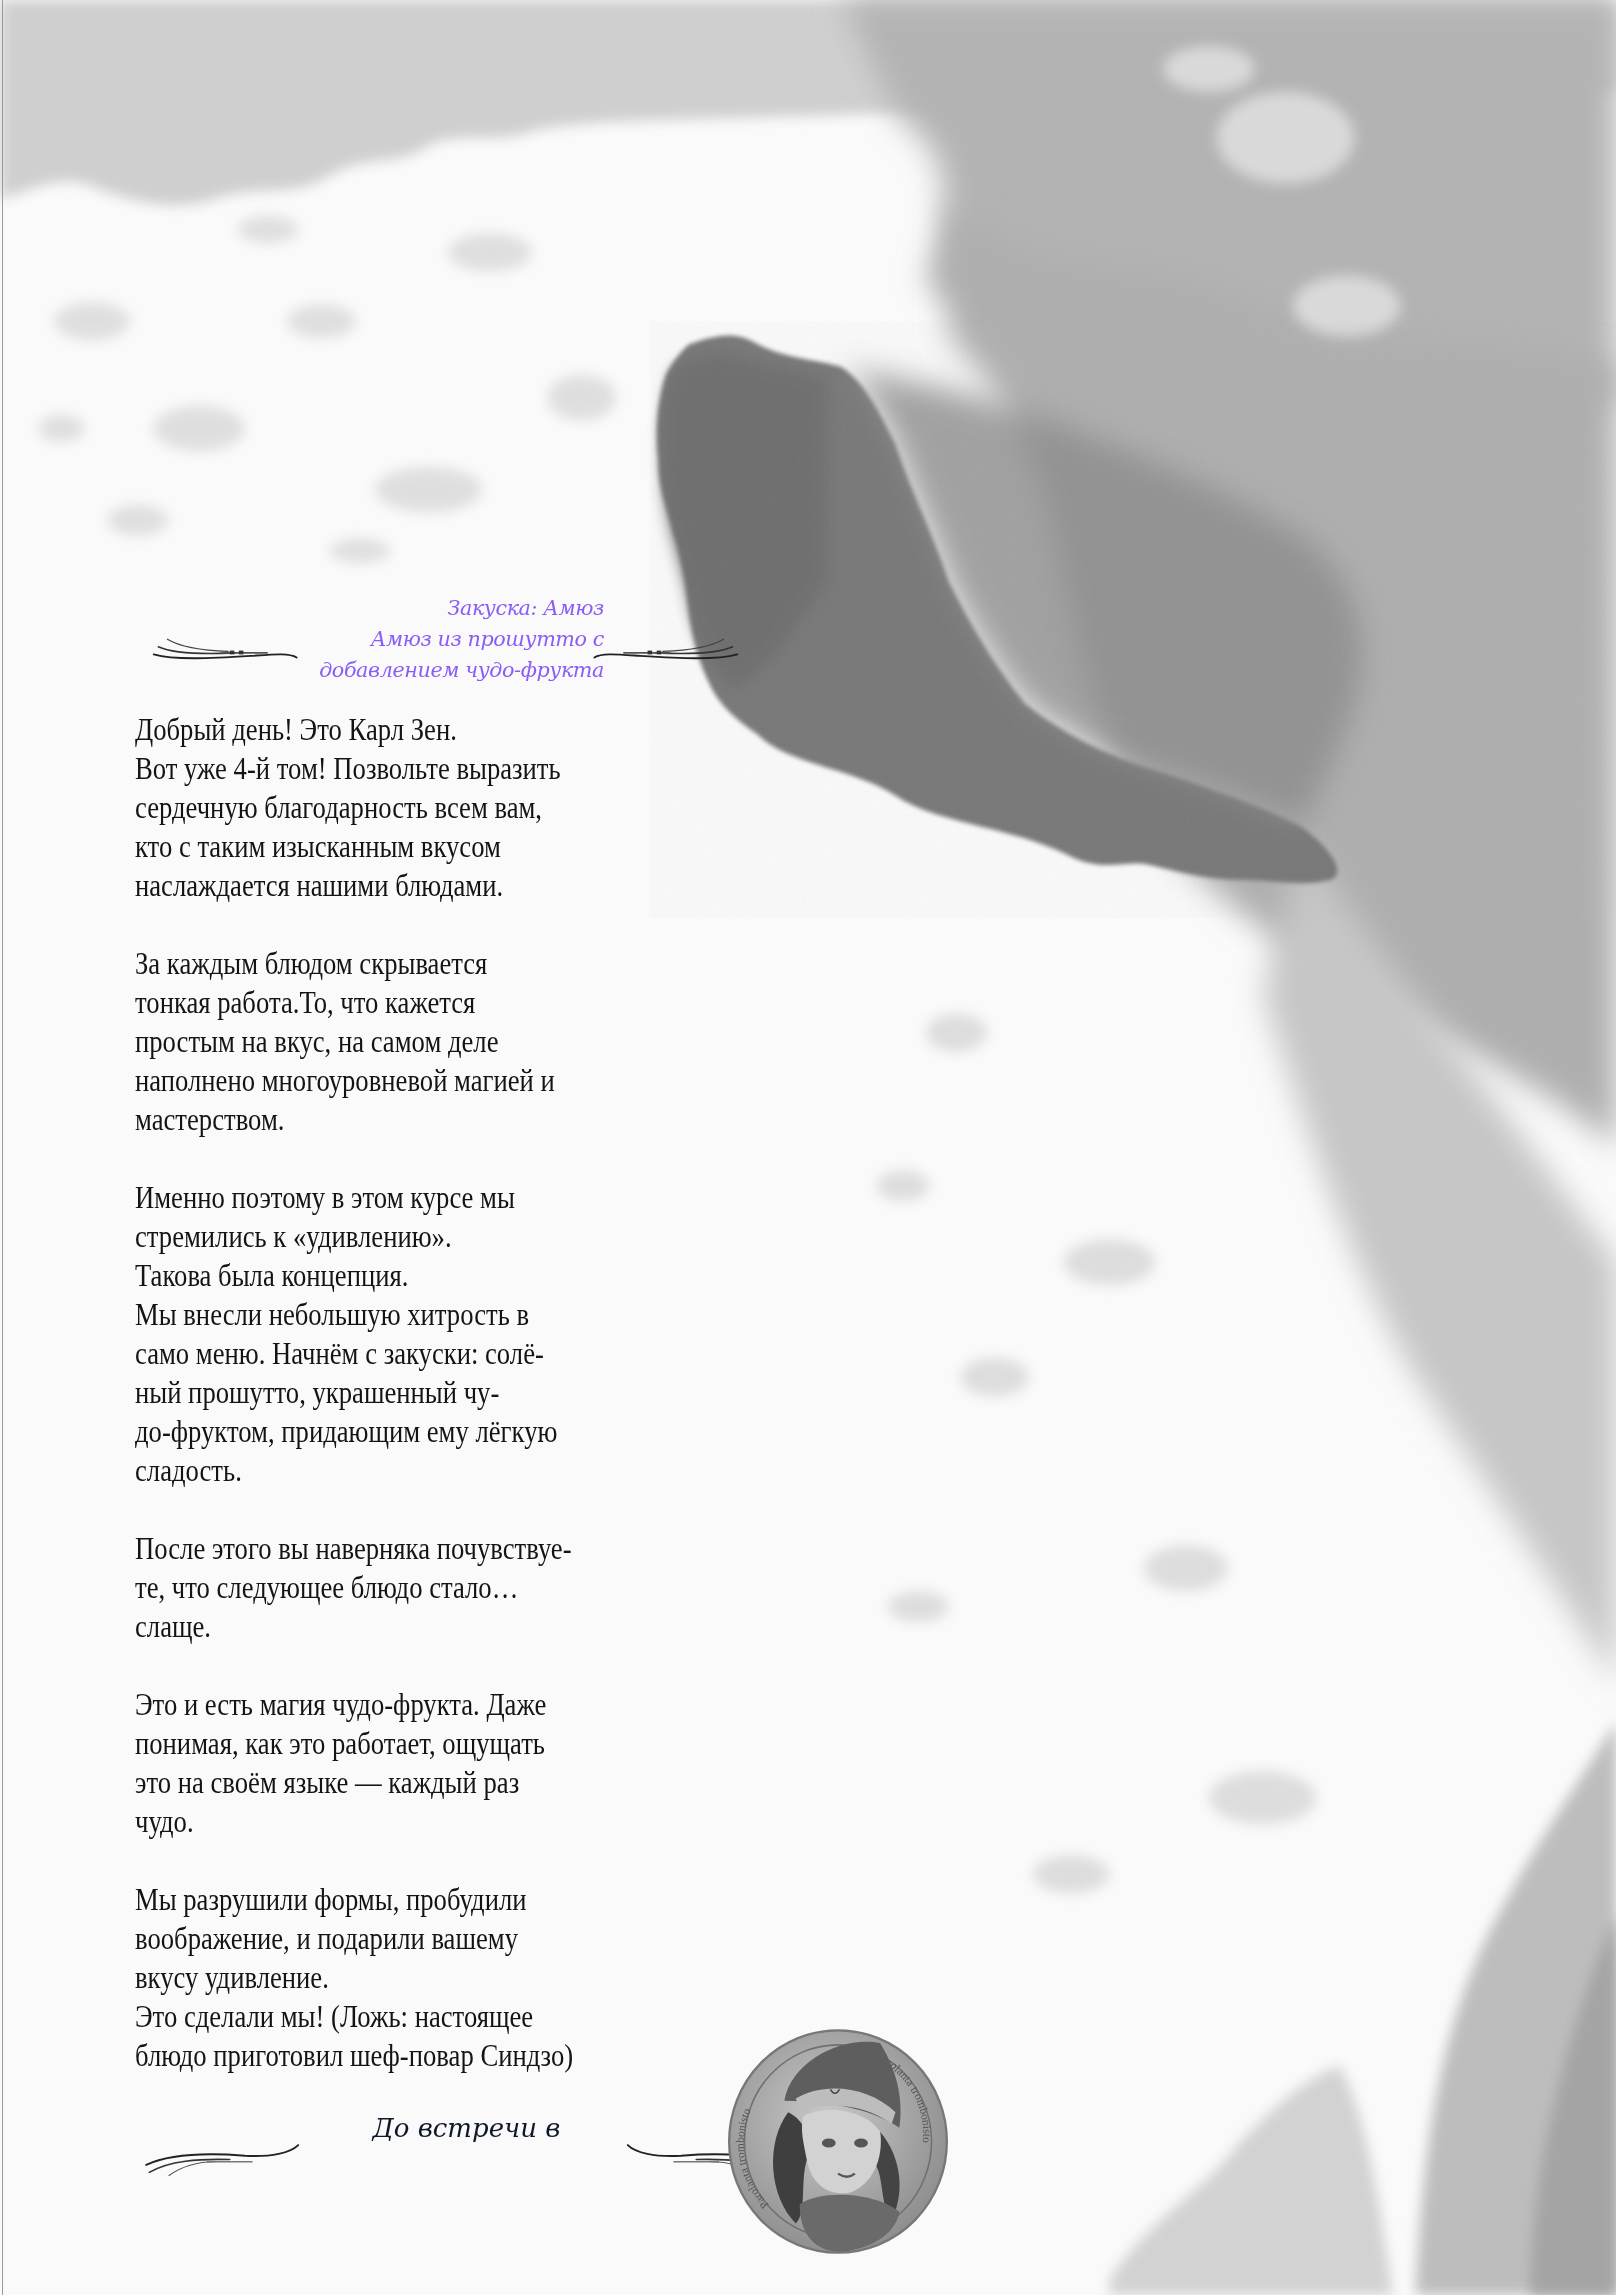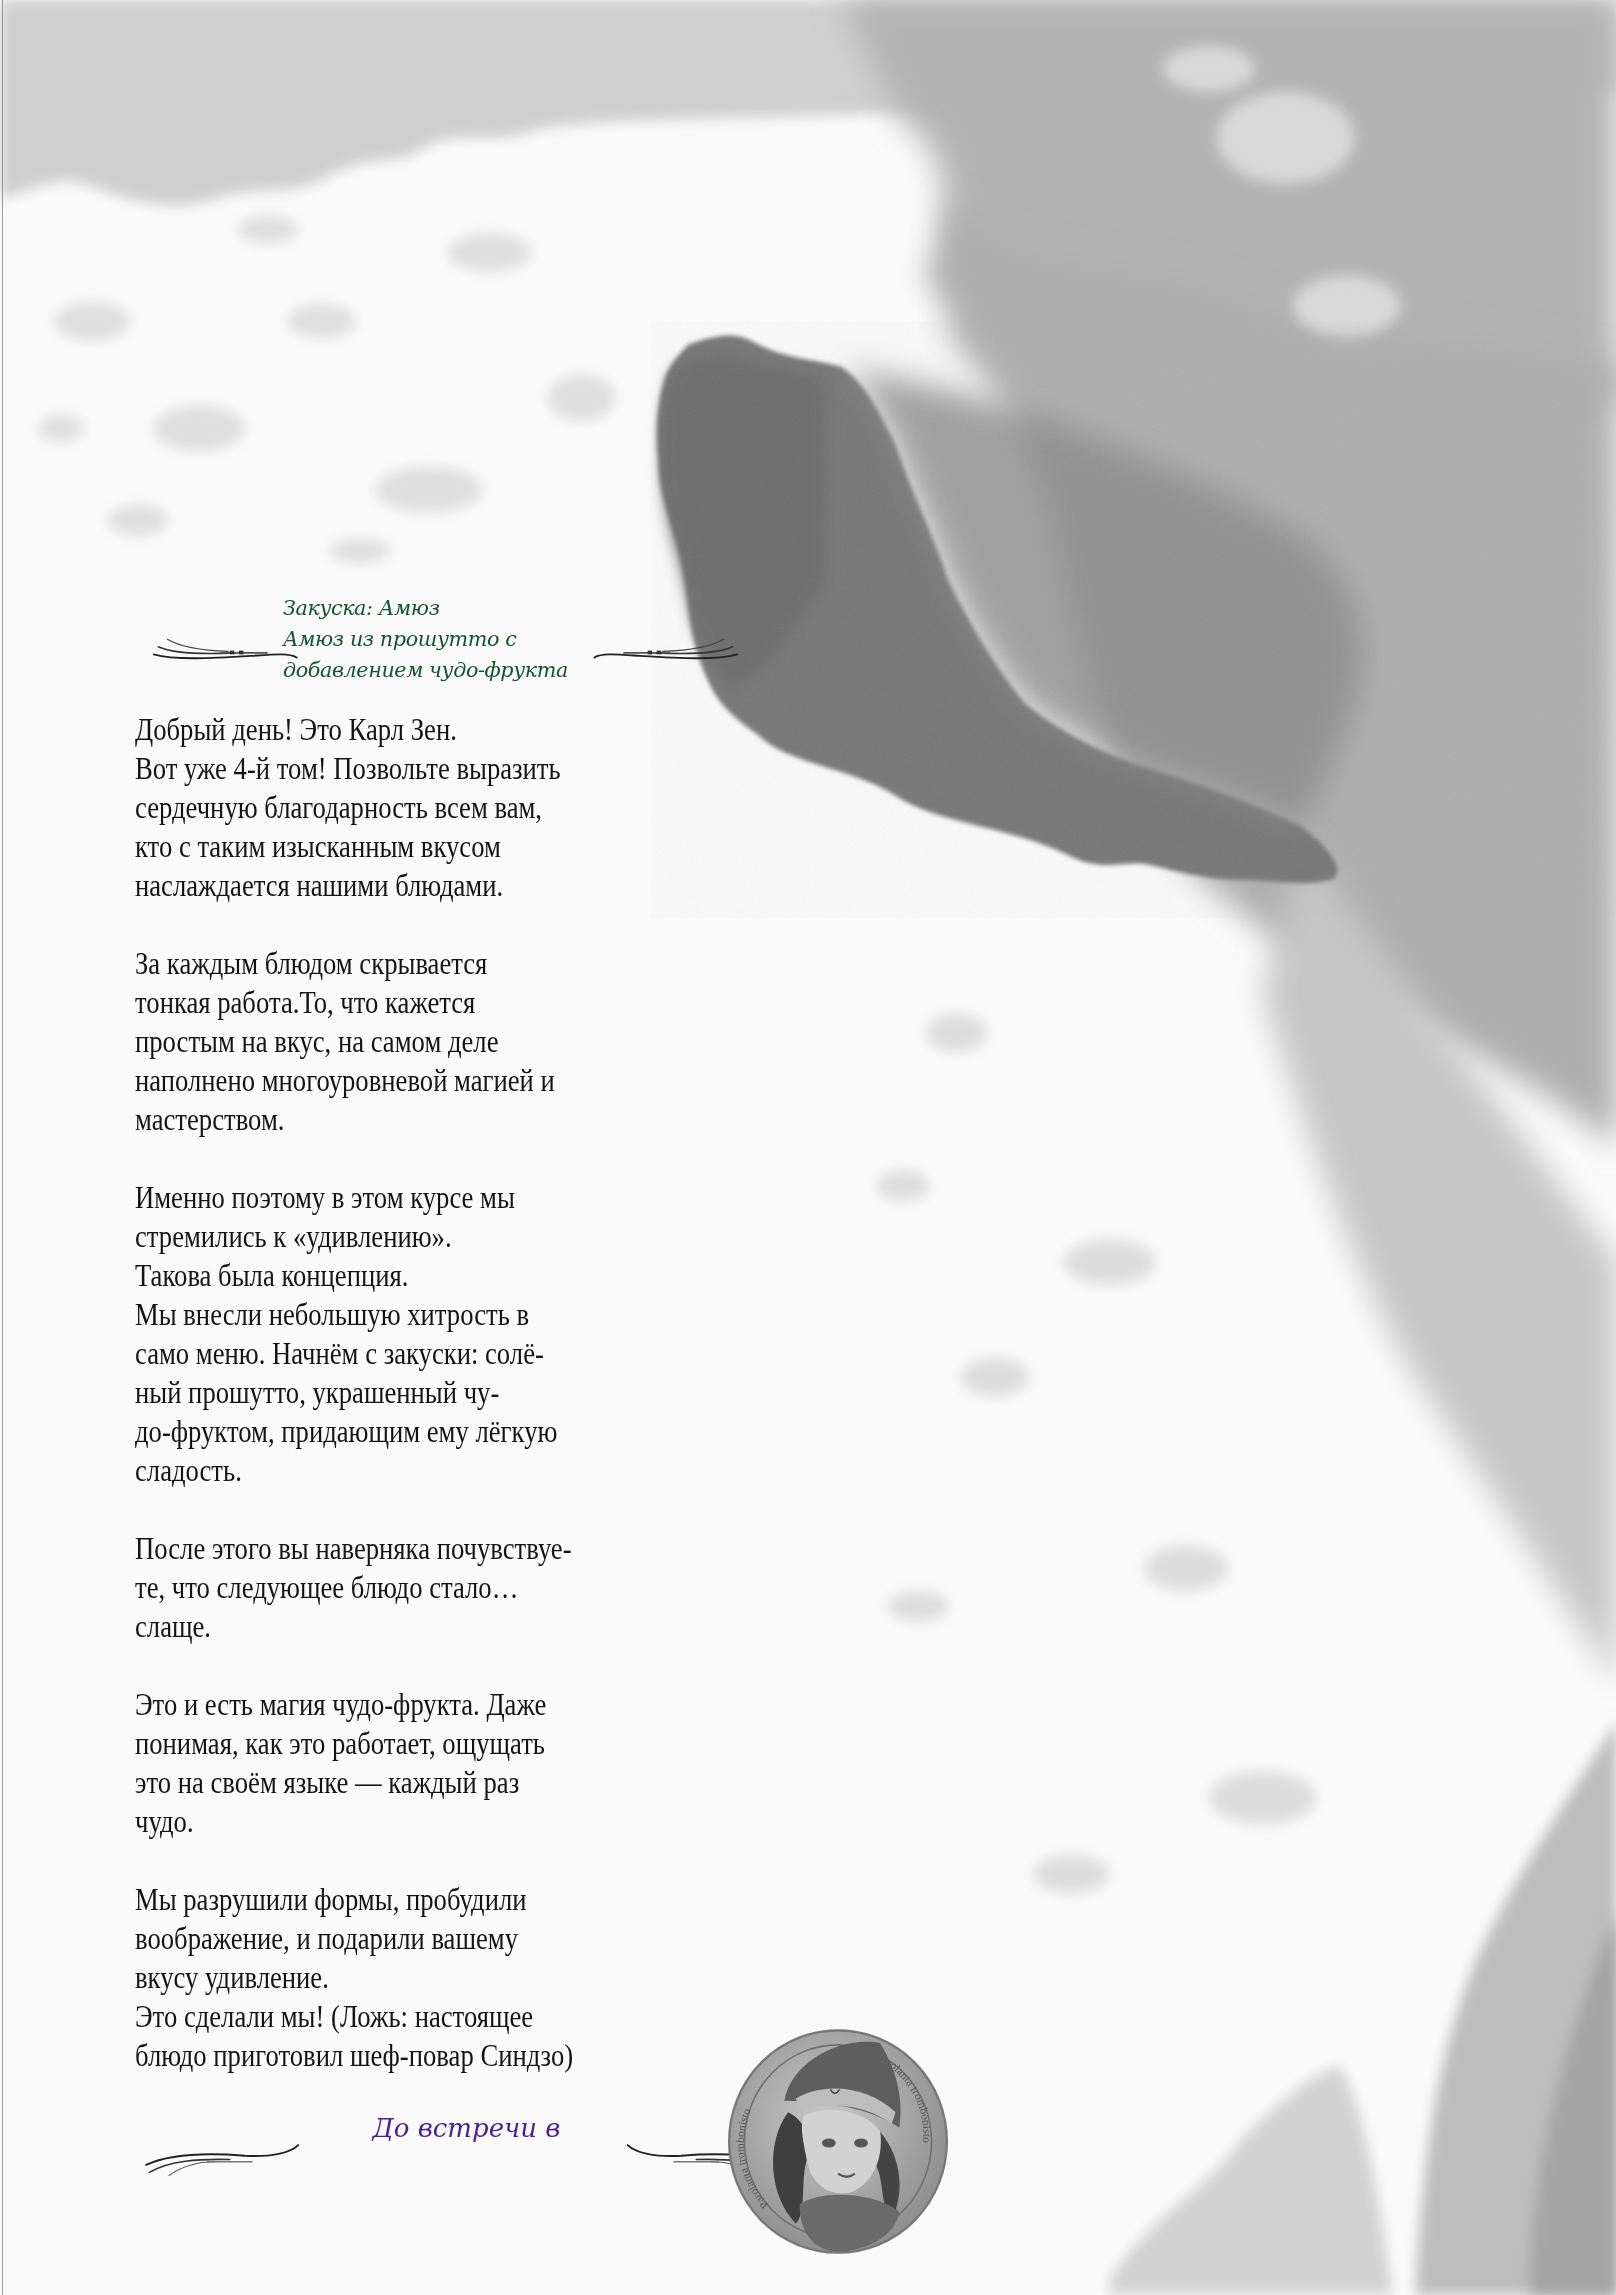--- a/index.html
+++ b/index.html
@@ -1,25 +1,25 @@
 <!DOCTYPE html>
 <html style="font-size:12.2px"><head>
 <meta charset="utf-8">
 <style>
   html, body { margin: 0; padding: 0; }
   body { width: 1617px; height: 2295px; position: relative; overflow: hidden; background: #fafafa; font-family: "Liberation Serif", serif; }
   .bg { position: absolute; left: 0; top: 0; width: 1617px; height: 2295px; }
   .page-border { position: absolute; left: 1.5px; top: 0; width: 1.5px; height: 2295px; background: #9a9a9a; }
-  .heading { position: absolute; left: 283px; top: 593px; width: 321px; text-align: left; font-family: "DejaVu Serif", serif; font-style: italic; font-size: 20.7px; line-height: 31px; color: #14532d; letter-spacing: -0.4px; }
+  .heading { position: absolute; left: 283px; top: 593px; width: 321px; text-align: right; font-family: "DejaVu Serif", serif; font-style: italic; font-size: 20.7px; line-height: 31px; color: #8b5cf6; letter-spacing: -0.4px; }
   .heading div { white-space: nowrap; }
   .orn { position: absolute; }
   .body-text { position: absolute; left: 135px; top: 710px; width: 627px; font-family: "Liberation Serif", serif; font-size: 31px; line-height: 39px; color: #141414; transform: scaleX(0.86); transform-origin: left top; }
   .para { margin: 0 0 39px 0; }
   .line { white-space: nowrap; display: block; }
-  .closing { position: absolute; left: 306px; top: 2103px; width: 321px; text-align: center; font-family: "DejaVu Serif", serif; font-style: italic; font-size: 26px; line-height: 51px; color: #4c1d95; }
+  .closing { position: absolute; left: 306px; top: 2103px; width: 321px; text-align: center; font-family: "DejaVu Serif", serif; font-style: italic; font-size: 26px; line-height: 51px; color: #0f172a; }
   .closing div { white-space: nowrap; }
   .medallion { position: absolute; left: 723px; top: 2028px; width: 230px; height: 230px; }
 </style>
 </head>
 <body>
 
 <svg class="bg" viewBox="0 0 2113 3000" xmlns="http://www.w3.org/2000/svg">
   <defs>
     <filter id="blur20" x="-20%" y="-20%" width="140%" height="140%">
         <feGaussianBlur stdDeviation="20"></feGaussianBlur>

